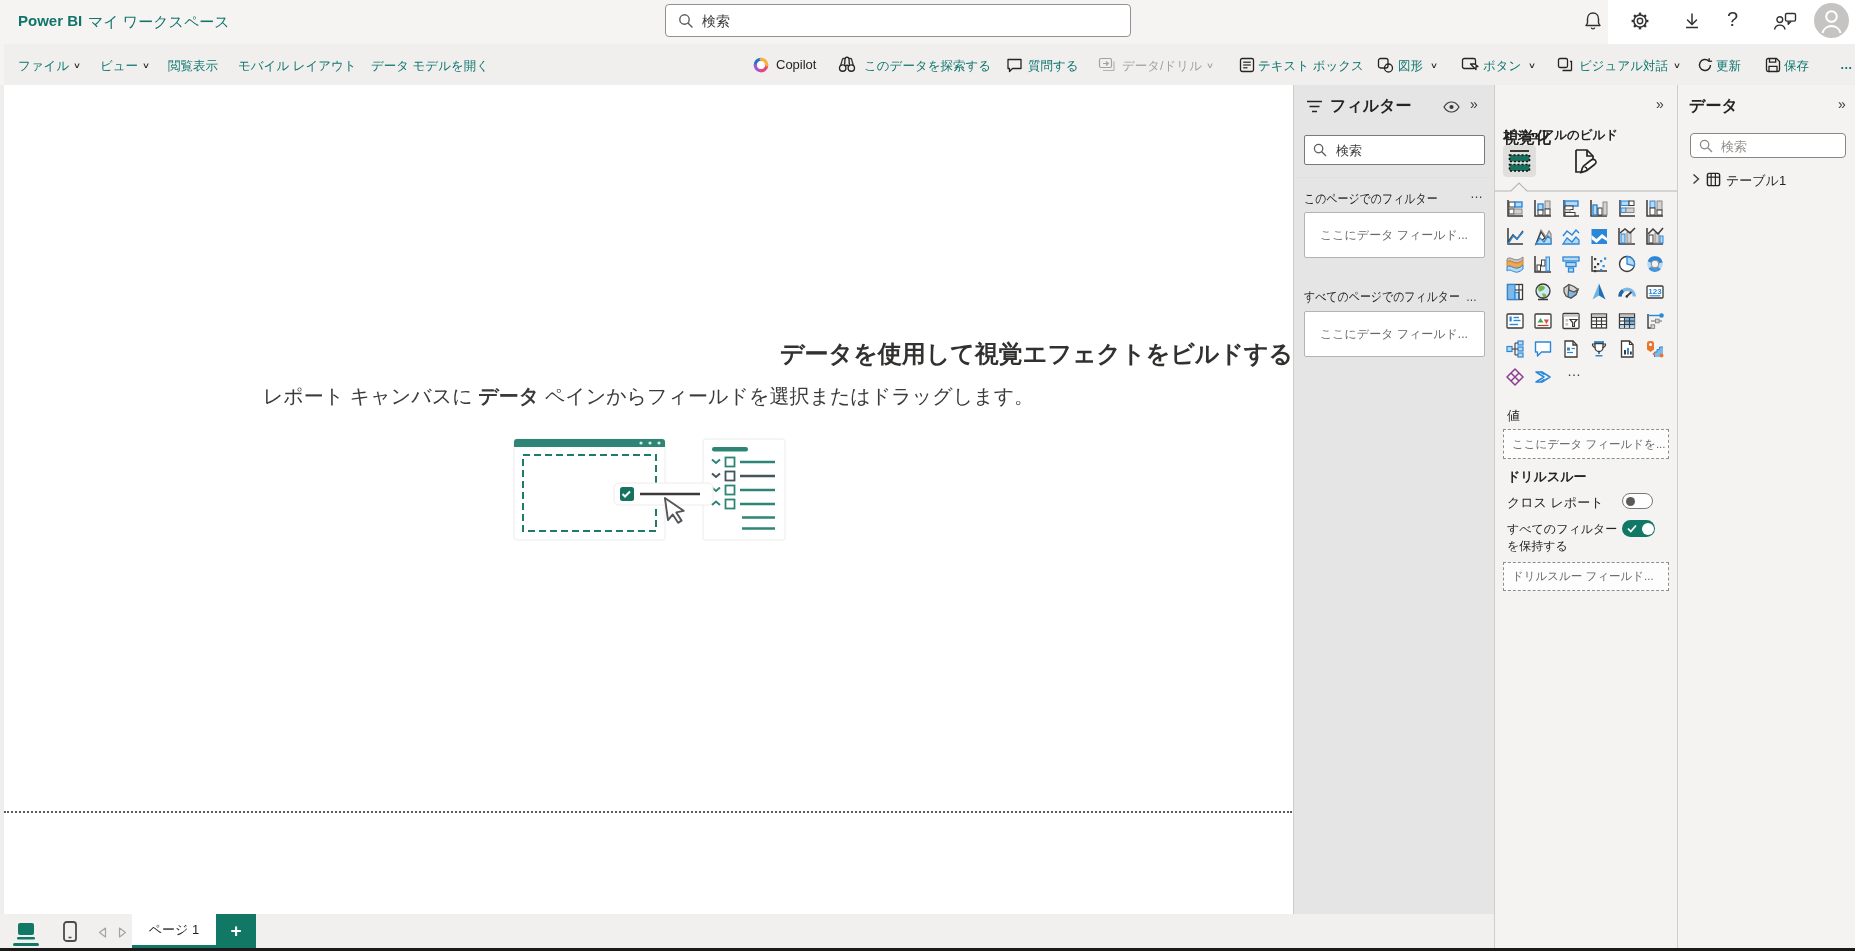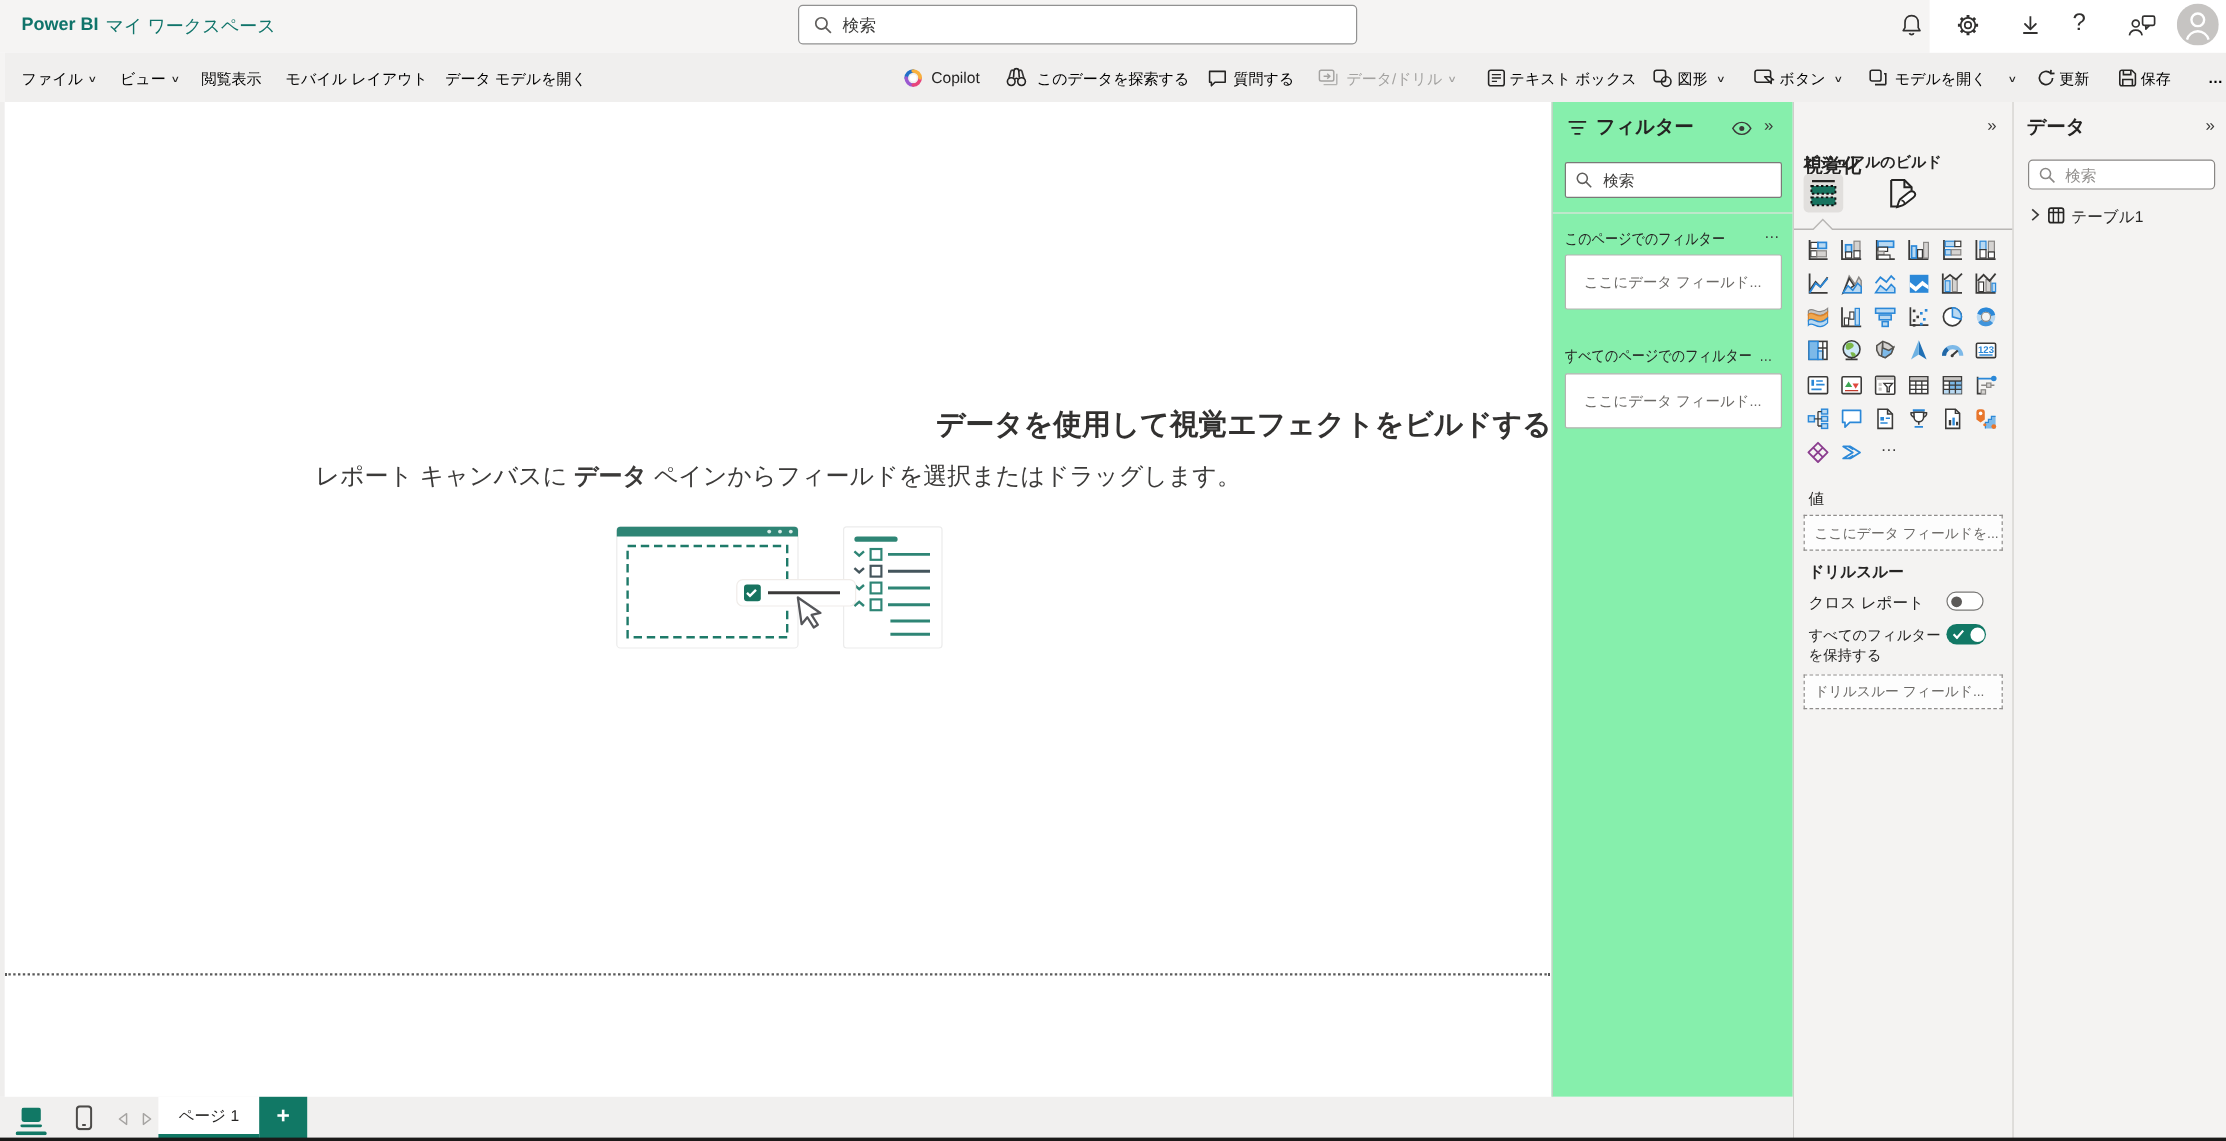--- a/index.html
+++ b/index.html
@@ -9,33 +9,33 @@
   svg { display:block; }
   .tealtxt { color:#10746a; }
 
   
   #topbar { left:0; top:0; width:1608px; height:44px; background:#f5f4f3; }
   #searchbox { left:665px; top:4px; width:466px; height:33px; background:#fff; border:1px solid #919191; border-radius:4px; }
   .topicon { top:11px; width:20px; height:20px; }
 
   
   #toolbar { left:4px; top:44px; width:1851px; height:41px; background:#f0efee; font-size:14px; }
-  .ttxt { position:absolute; top:14px; font-size:12.5px; white-space:nowrap; color:#000000; }
+  .ttxt { position:absolute; top:14px; font-size:12.5px; white-space:nowrap; color:#0f766e; }
   .ttxt2 { position:absolute; top:13px; font-size:13px; white-space:nowrap; color:#252423; }
   .tic { position:absolute; }
   .tchev { position:absolute; top:15px; font-size:11px; color:#252423; transform:scaleY(.7); }
 
   
   #main { left:0; top:85px; width:1855px; height:866px; }
   #canvas { left:4px; top:0; width:1289px; height:829px; background:#fff; }
   #leftgutter { left:0; top:0; width:4px; height:829px; background:#efeeed; }
   #pagedash { left:0px; top:726px; width:1288px; border-top:2px dotted #5a5a5a; }
 
   
-  #fpane { left:1293px; top:0; width:201px; height:829px; background:#86efac; border-left:1px solid #cfcdcb; font-size:13px;padding-left:24px; }
+  #fpane { left:1293px; top:0; width:201px; height:829px; background:#e5e5e5; border-left:1px solid #cfcdcb; font-size:13px;padding-left:24px; }
   .fbox { font-size:12px; }
   .fbox { position:absolute; left:10px; width:181px; height:46px; border:1px solid #b5b3b1; border-radius:2px; background:#fff; color:#6b6966; display:flex; align-items:center; padding-left:15px; white-space:nowrap; overflow:hidden; font-size:12px;text-align:center; }
 
   
   #vpane { left:1494px; top:0; width:183px; height:866px; background:#f4f3f2; border-left:1px solid #cfcdcb; font-size:13px; }
   .vicon { position:absolute; width:20px; height:20px; }
   .dashbox { position:absolute; left:8px; width:166px; border:1px dashed #8f8d8b; background:#fdfdfd; color:#6b6966; display:flex; align-items:center; padding-left:8px; font-size:11.5px; white-space:nowrap; overflow:hidden; }
 
   
   #dpane { left:1677px; top:0; width:178px; height:866px; background:#f4f3f2; border-left:1px solid #cfcdcb; font-size:13px; }
@@ -172,21 +172,21 @@
       </g>
     </svg>
   <div class="ttxt" style="left:1479px">ボタン</div>
     <div class="tchev" style="left:1524px">∨</div>
   <svg class="tic" style="left:1553px;top:13px" width="16" height="16" viewBox="0 0 16 16">
       <g fill="none" stroke="#252423" stroke-width="1.3">
         <rect x="1.5" y="1.5" width="9" height="9" rx="1.5"></rect>
         <path d="M5.5 13.5 h9 M14.5 13.5 v-9 h-1.5"></path>
       </g>
     </svg>
-  <div class="ttxt" style="left:1575px">モデルを開く</div>
+  <div class="ttxt" style="left:1575px">ビジュアル対話</div>
     <div class="tchev" style="left:1669px">∨</div>
   <svg class="tic" style="left:1693px;top:13px" width="16" height="16" viewBox="0 0 16 16">
       <path d="M13.5 8 a5.5 5.5 0 1 1 -1.8-4.1" fill="none" stroke="#252423" stroke-width="1.4"></path>
       <path d="M12.2 1.2 l-.3 3.2 3.2-.3" fill="none" stroke="#252423" stroke-width="1.4" stroke-linejoin="round"></path>
     </svg>
   <div class="ttxt" style="left:1712px">更新</div>
   <svg class="tic" style="left:1761px;top:13px" width="16" height="16" viewBox="0 0 16 16">
       <g fill="none" stroke="#252423" stroke-width="1.3">
         <path d="M1.5 3.2 a1.7 1.7 0 0 1 1.7-1.7 h8.3 L14.5 4.5 v8.3 a1.7 1.7 0 0 1-1.7 1.7 h-9.6 a1.7 1.7 0 0 1-1.7-1.7 Z" stroke-linejoin="round"></path>
         <path d="M4.5 1.8 v3.4 h6.2 v-3.4 M4 14.3 v-5 h8 v5"></path>

